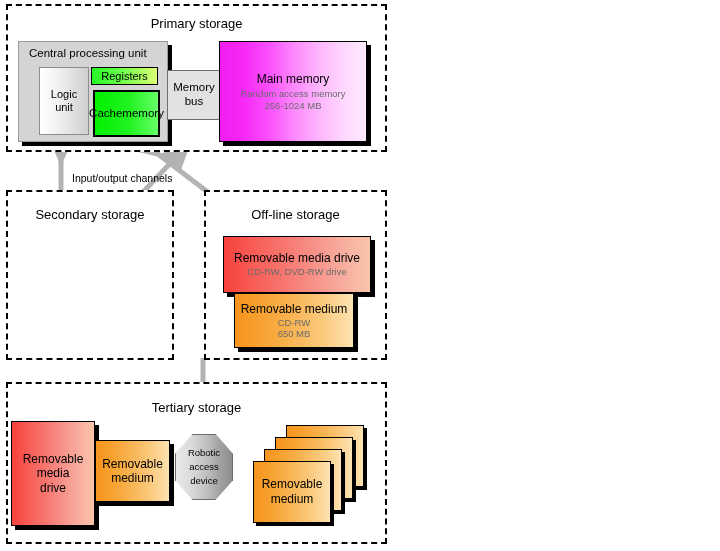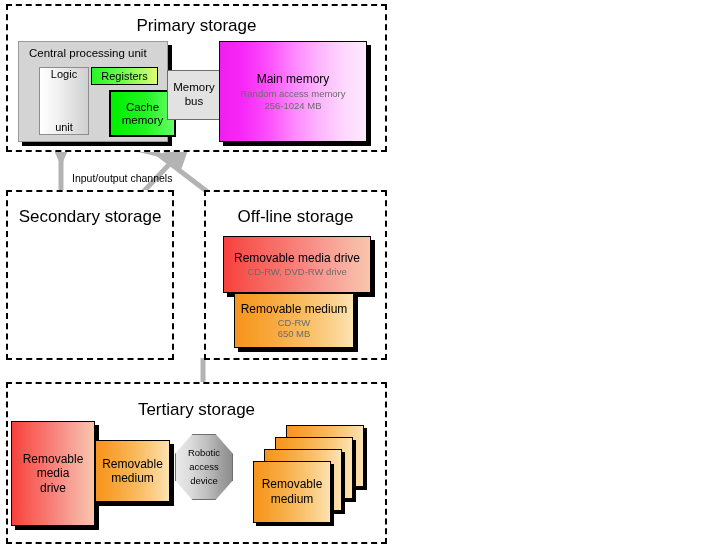--- a/index.html
+++ b/index.html
@@ -25,21 +25,21 @@
   .section {
     position: absolute;
     border: 2px dashed #000000;
     background: #ffffff;
     box-sizing: border-box;
   }
   .section-title {
     position: absolute;
     width: 100%;
     text-align: center;
-    font-size: 17px;
+    font-size: 13px;
     color: #000000;
     white-space: nowrap;
   }
 
   
   .block {
     position: absolute;
     box-sizing: border-box;
     border: 1px solid #000000;
     box-shadow: 4px 4px 0 #000000;
@@ -77,21 +77,21 @@
   }
   #logic-unit {
     position: absolute;
     left: 20px; top: 25px;
     width: 48px; height: 66px;
     border: 1px solid #8d8d8d;
     background: linear-gradient(to right, #ffffff 0%, #f2f2f2 35%, #cfcfcf 100%);
     display: flex;
     flex-direction: column;
     align-items: center;
-    justify-content: space-between;
+    justify-content: center;
     font-size: 11px;
     color: #000;
     line-height: 1.15;
   }
   #registers {
     position: absolute;
     left: 72px; top: 25px;
     width: 65px; height: 16px;
     border: 1px solid #000;
     background: linear-gradient(to right, #25f725 0%, #6cfb4a 45%, #ddff77 100%);
@@ -101,27 +101,25 @@
     font-size: 11px;
     color: #000;
   }
   #cache {
     position: absolute;
     left: 74px; top: 48px;
     width: 63px; height: 43px;
     border: 2px solid #000;
     background: linear-gradient(to right, #00f000 0%, #22f322 55%, #66ff66 100%);
     display: flex;
-    flex-direction: column;
     align-items: center;
     justify-content: center;
     font-size: 11.5px;
     color: #000;
     line-height: 1.12;
-    margin-left: 16px;
   }
   #memory-bus {
     position: absolute;
     background: #e2e2e2;
     border: 1px solid #6d6d6d;
     display: flex;
     flex-direction: column;
     align-items: center;
     justify-content: center;
     font-size: 11.5px;

